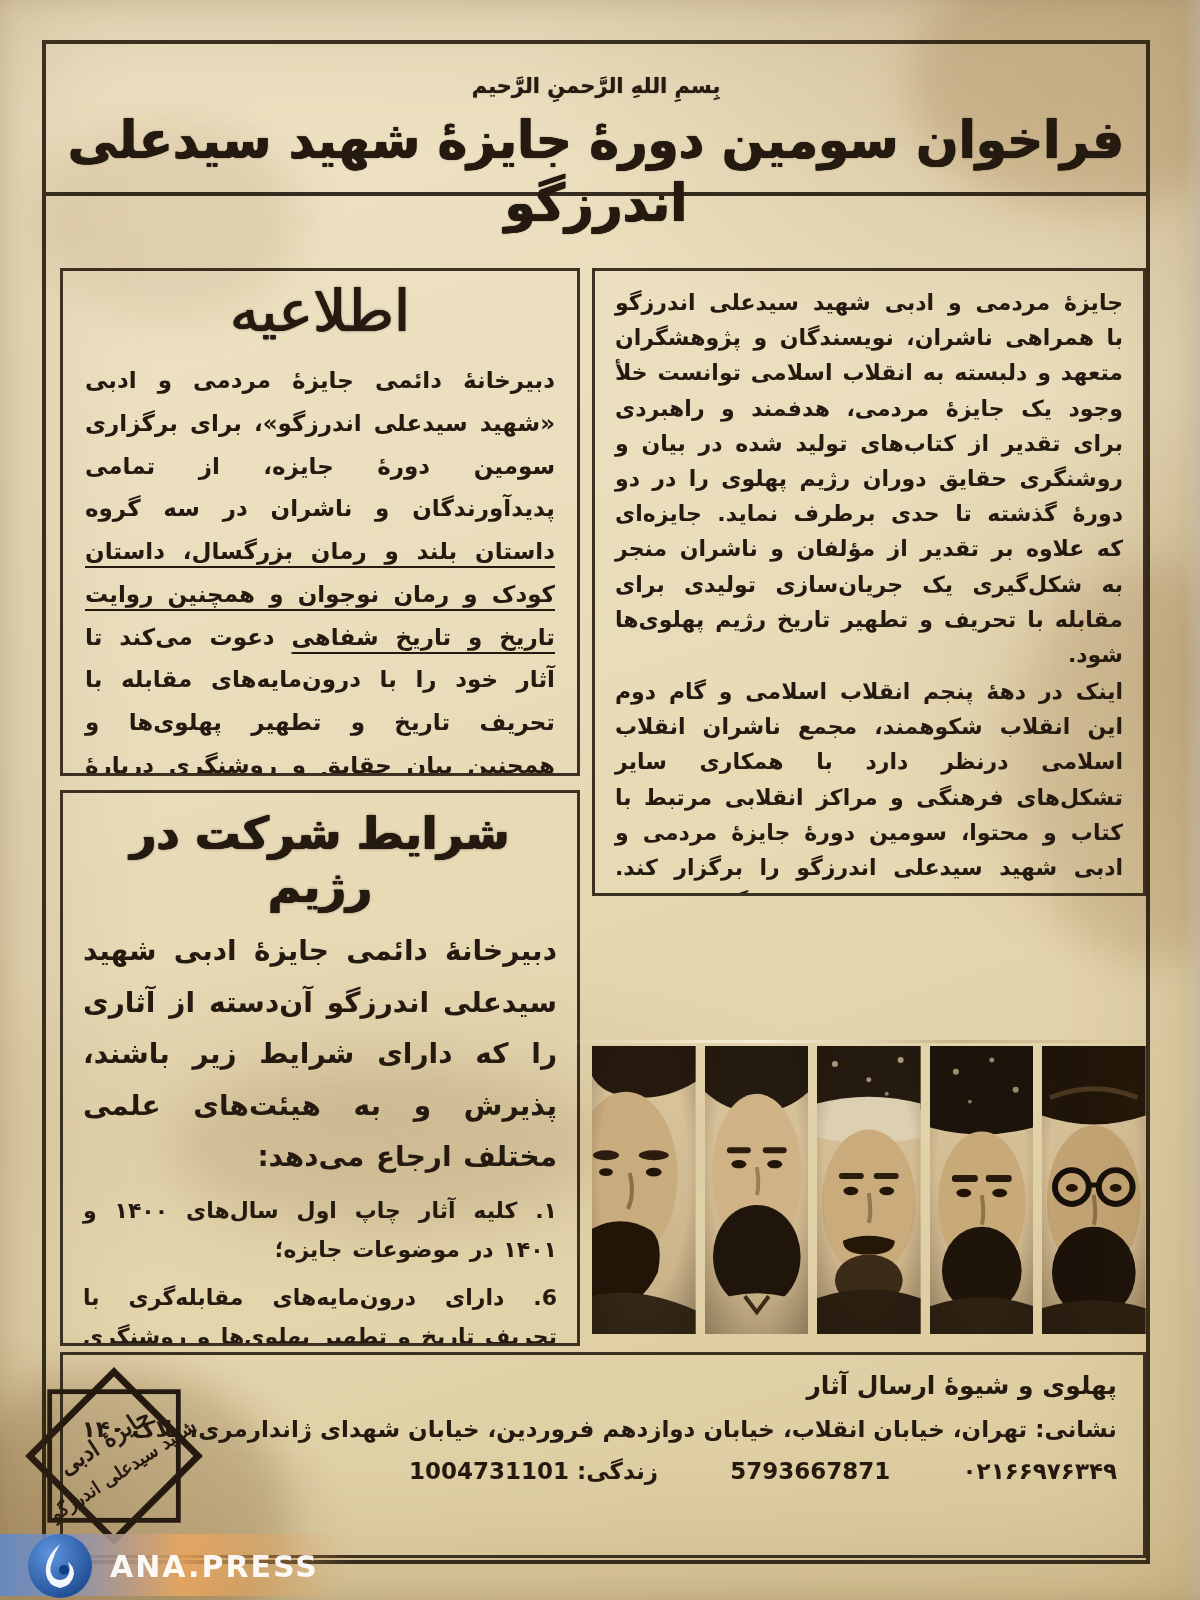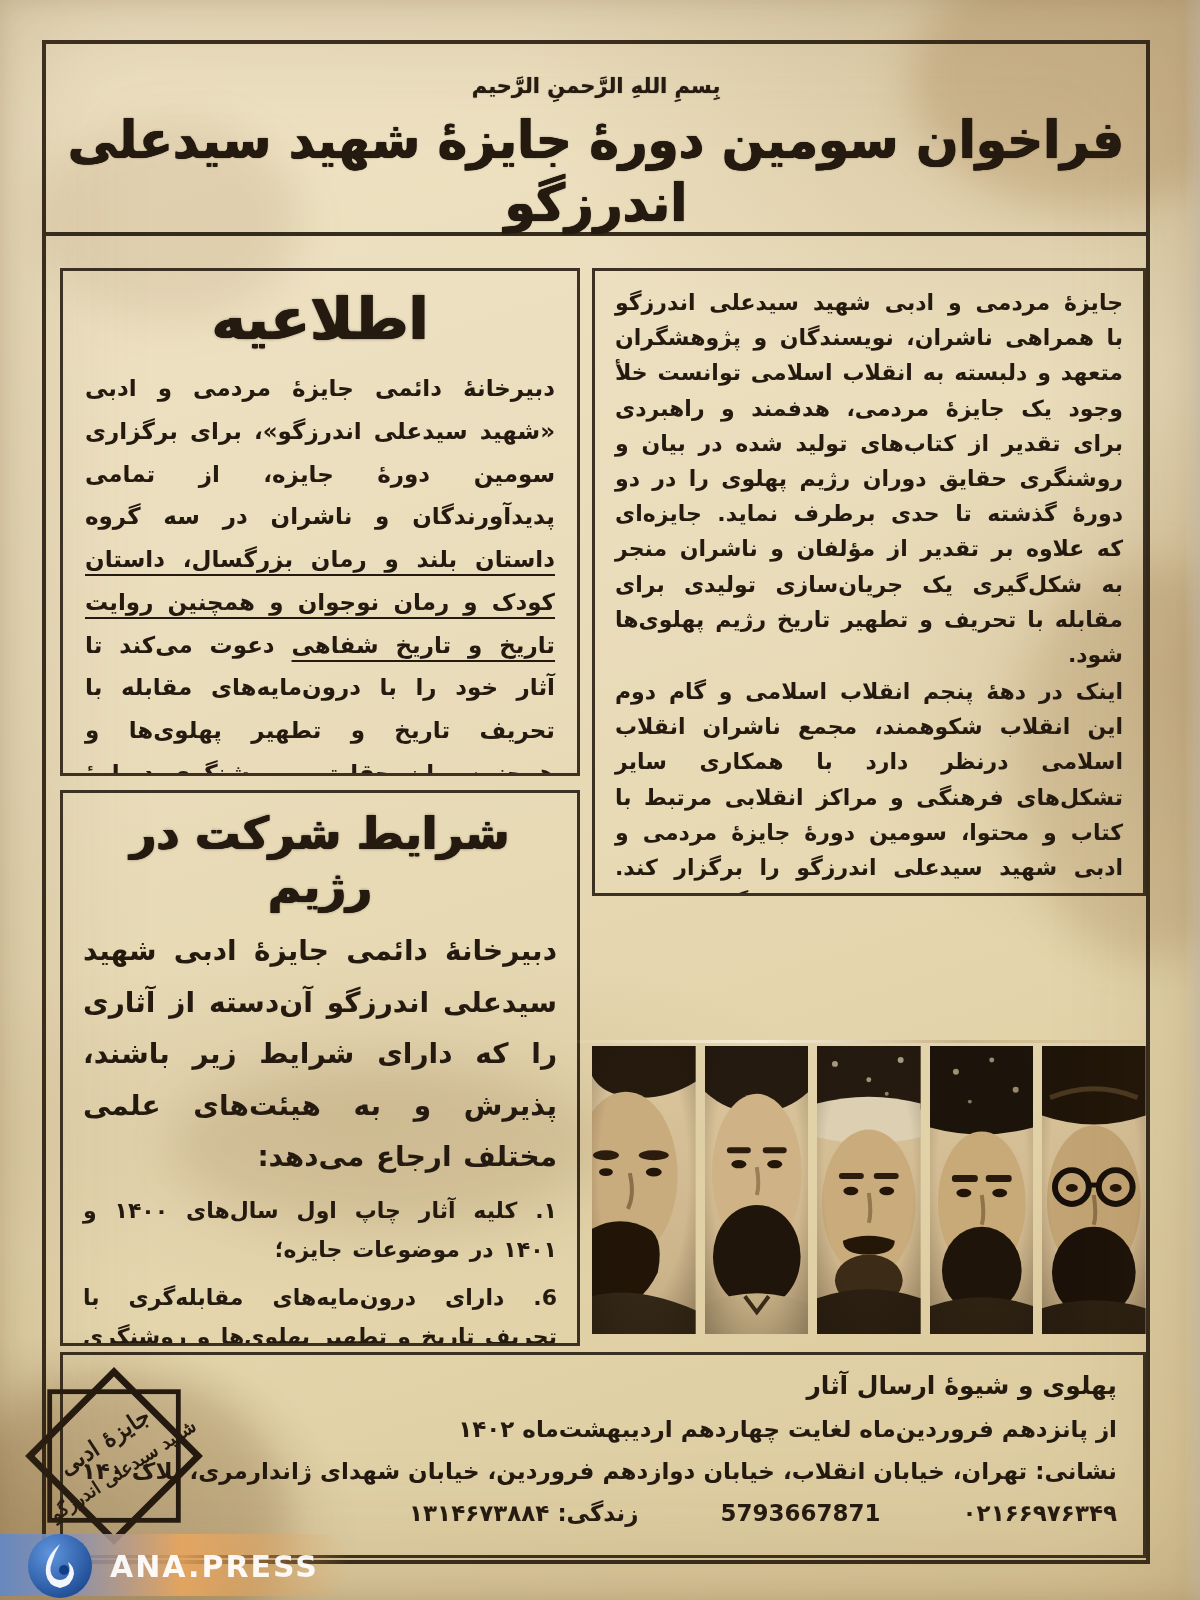--- a/index.html
+++ b/index.html
@@ -27,31 +27,31 @@
   .stain.s4{ top:1060px; left:170px; width:430px; height:170px; background:rgba(128,92,48,.14); }
   .stain.s5{ top:120px; left:40px; width:260px; height:200px; background:rgba(128,92,48,.12); }
 
   .frame{ position:absolute; left:42px; top:40px; width:1108px; height:1524px;
     border:4px solid rgba(33,24,13,.9); z-index:1; }
 
   .box{ position:absolute; border:3px solid rgba(35,25,14,.88); overflow:hidden; z-index:2;
     background:rgba(255,248,228,.05); }
 
   
-  .header{ position:absolute; left:46px; top:44px; width:1100px; height:192px; z-index:2;
+  .header{ position:absolute; left:46px; top:44px; width:1100px; height:152px; z-index:2;
     border-bottom:4px solid rgba(33,24,13,.9); text-align:center; }
   .bismillah{ margin-top:30px; font-size:21px; font-weight:bold; letter-spacing:.5px;
     text-shadow:0 0 1px rgba(36,26,16,.8); }
   .poster-title{ margin-top:14px; font-size:50px; font-weight:bold; line-height:1.2;
     text-shadow:.6px 0 currentColor, -.6px 0 currentColor, 0 0 2px rgba(36,26,16,.45);
     transform:scaleY(1.04); }
 
   
   .announce{ left:60px; top:268px; width:520px; height:508px; padding:6px 22px; }
-  .announce-h{ text-align:center; font-size:58px; font-weight:bold; margin-top:8px;
+  .announce-h{ text-align:center; font-size:58px; font-weight:normal; 
     text-shadow:.8px 0 currentColor, -.8px 0 currentColor, 0 0 3px rgba(36,26,16,.5); }
   .announce-body{ margin-top:14px; font-size:23px; font-weight:bold; line-height:1.86;
     text-align:justify; word-spacing:2px; }
   .u{ text-decoration:underline; text-decoration-thickness:2px; text-underline-offset:7px; }
 
   .conds{ left:60px; top:790px; width:520px; height:556px; padding:4px 20px; }
   .conds-h{ text-align:center; font-size:45px; font-weight:bold; margin-top:10px; letter-spacing:-1px;
     text-shadow:.8px 0 currentColor, -.8px 0 currentColor, 0 0 3px rgba(36,26,16,.5); }
   .conds-intro{ margin-top:12px; font-size:28px; font-weight:bold; line-height:1.84;
     text-align:justify; word-spacing:2px; }
@@ -217,28 +217,27 @@
       <ellipse cx="74" cy="143" rx="6" ry="4" fill="#231609"></ellipse>
       <path d="M52,150 q3,20 0,30" stroke="#8d7047" stroke-width="4" fill="none"></path>
       <ellipse cx="52" cy="228" rx="42" ry="46" fill="#1c1209"></ellipse>
       <path d="M0,264 Q52,248 104,264 V290 H0 Z" fill="#2b2012"></path>
       <rect width="104" height="290" fill="url(#vig)"></rect>
     </svg>
   </div>
 
   <div class="box bottom">
     <div class="sub-h">پهلوی و شیوهٔ ارسال آثار</div>
-    <div class="sub-deadline">از پانزدهم فروردین‌ماه لغایت چهاردهم اردیبهشت‌ماه ۱۴۰۲</div>
     <div class="sub-address">نشانی: تهران، خیابان انقلاب، خیابان دوازدهم فروردین، خیابان شهدای ژاندارمری، پلاک ۱۴۰</div>
     <div class="phones">
       <span>۰۲۱۶۶۹۷۶۳۴۹</span>
       <span>5793667871</span>
       <span>
         <span>زندگی:</span>
-        <span>۱۳۱۴۶۷۳۸۸۴</span>
+        <span>1004731101</span>
       </span>
     </div>
   </div>
 
   <svg class="stamp" viewBox="0 0 200 200">
     <rect x="33" y="33" width="134" height="134" fill="none" stroke="#241a10" stroke-width="5"></rect>
     <rect x="38" y="38" width="124" height="124" transform="rotate(45 100 100)" fill="none" stroke="#241a10" stroke-width="7"></rect>
     <g transform="rotate(-33 100 100)" fill="#241a10" text-anchor="middle" font-family="DejaVu Serif, serif" font-weight="bold">
       <text x="100" y="90" font-size="24">جایزهٔ ادبی</text>
       <text x="100" y="124" font-size="19">شهید سیدعلی اندرزگو</text>

